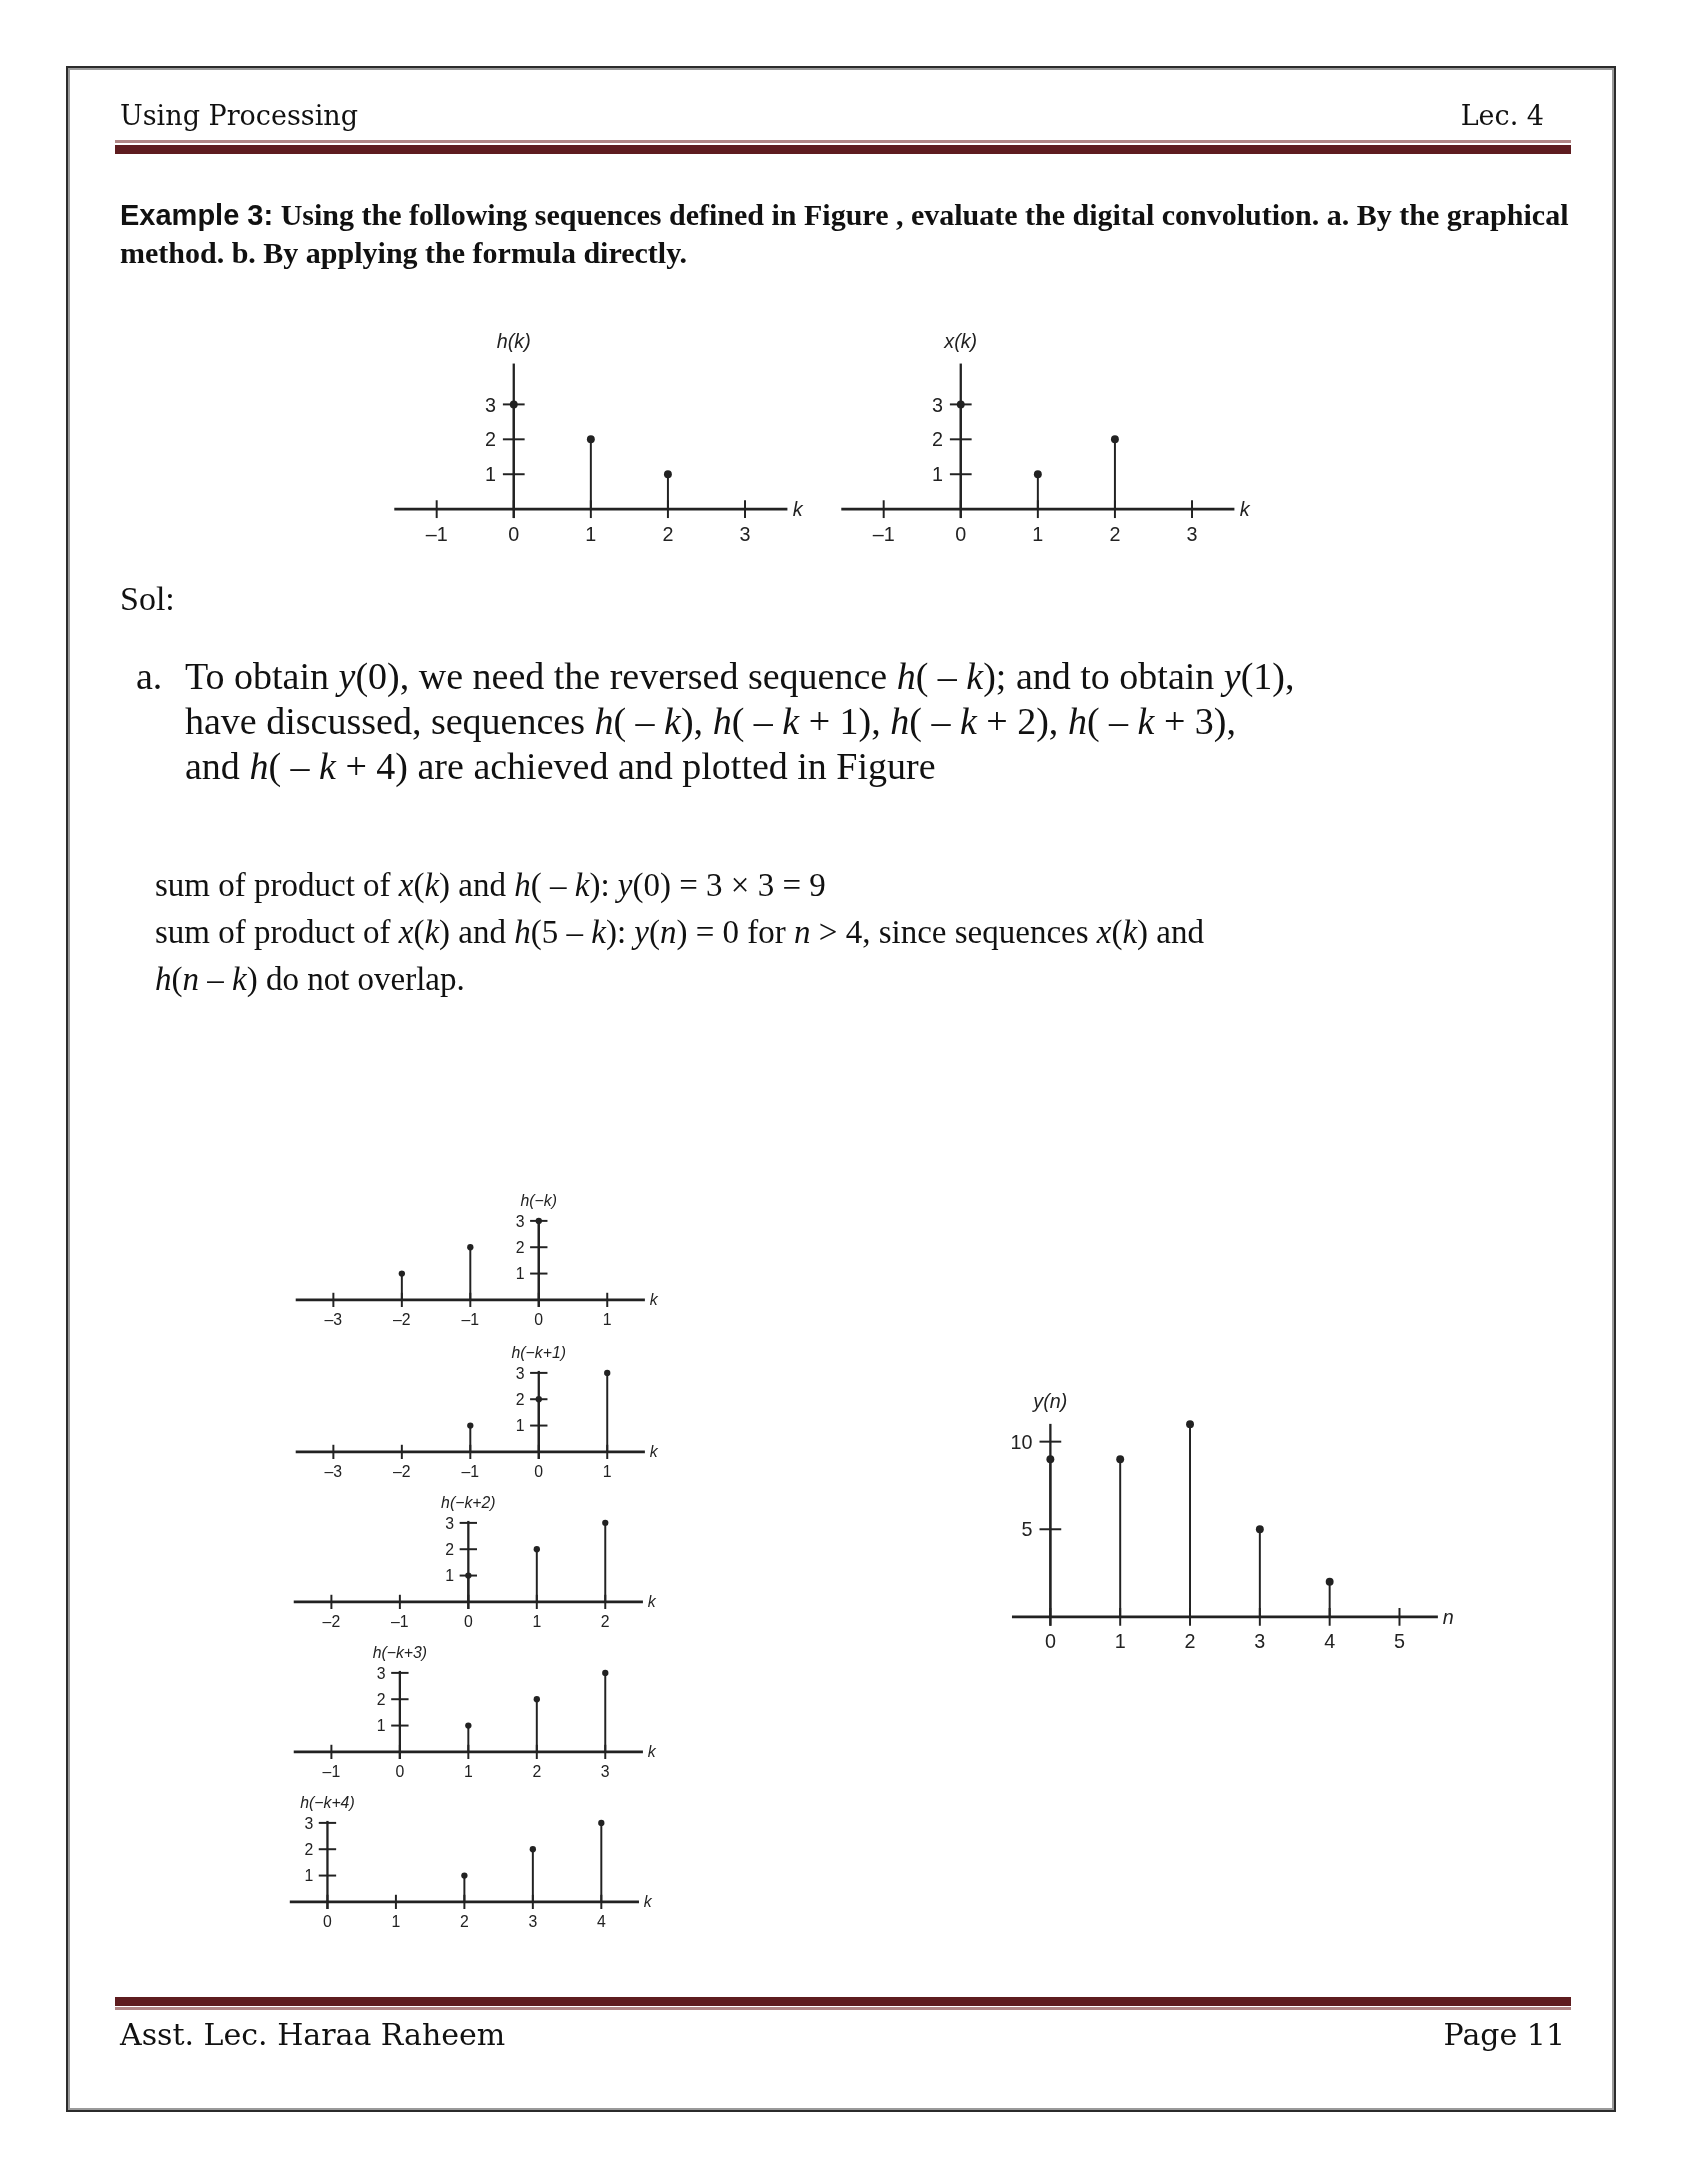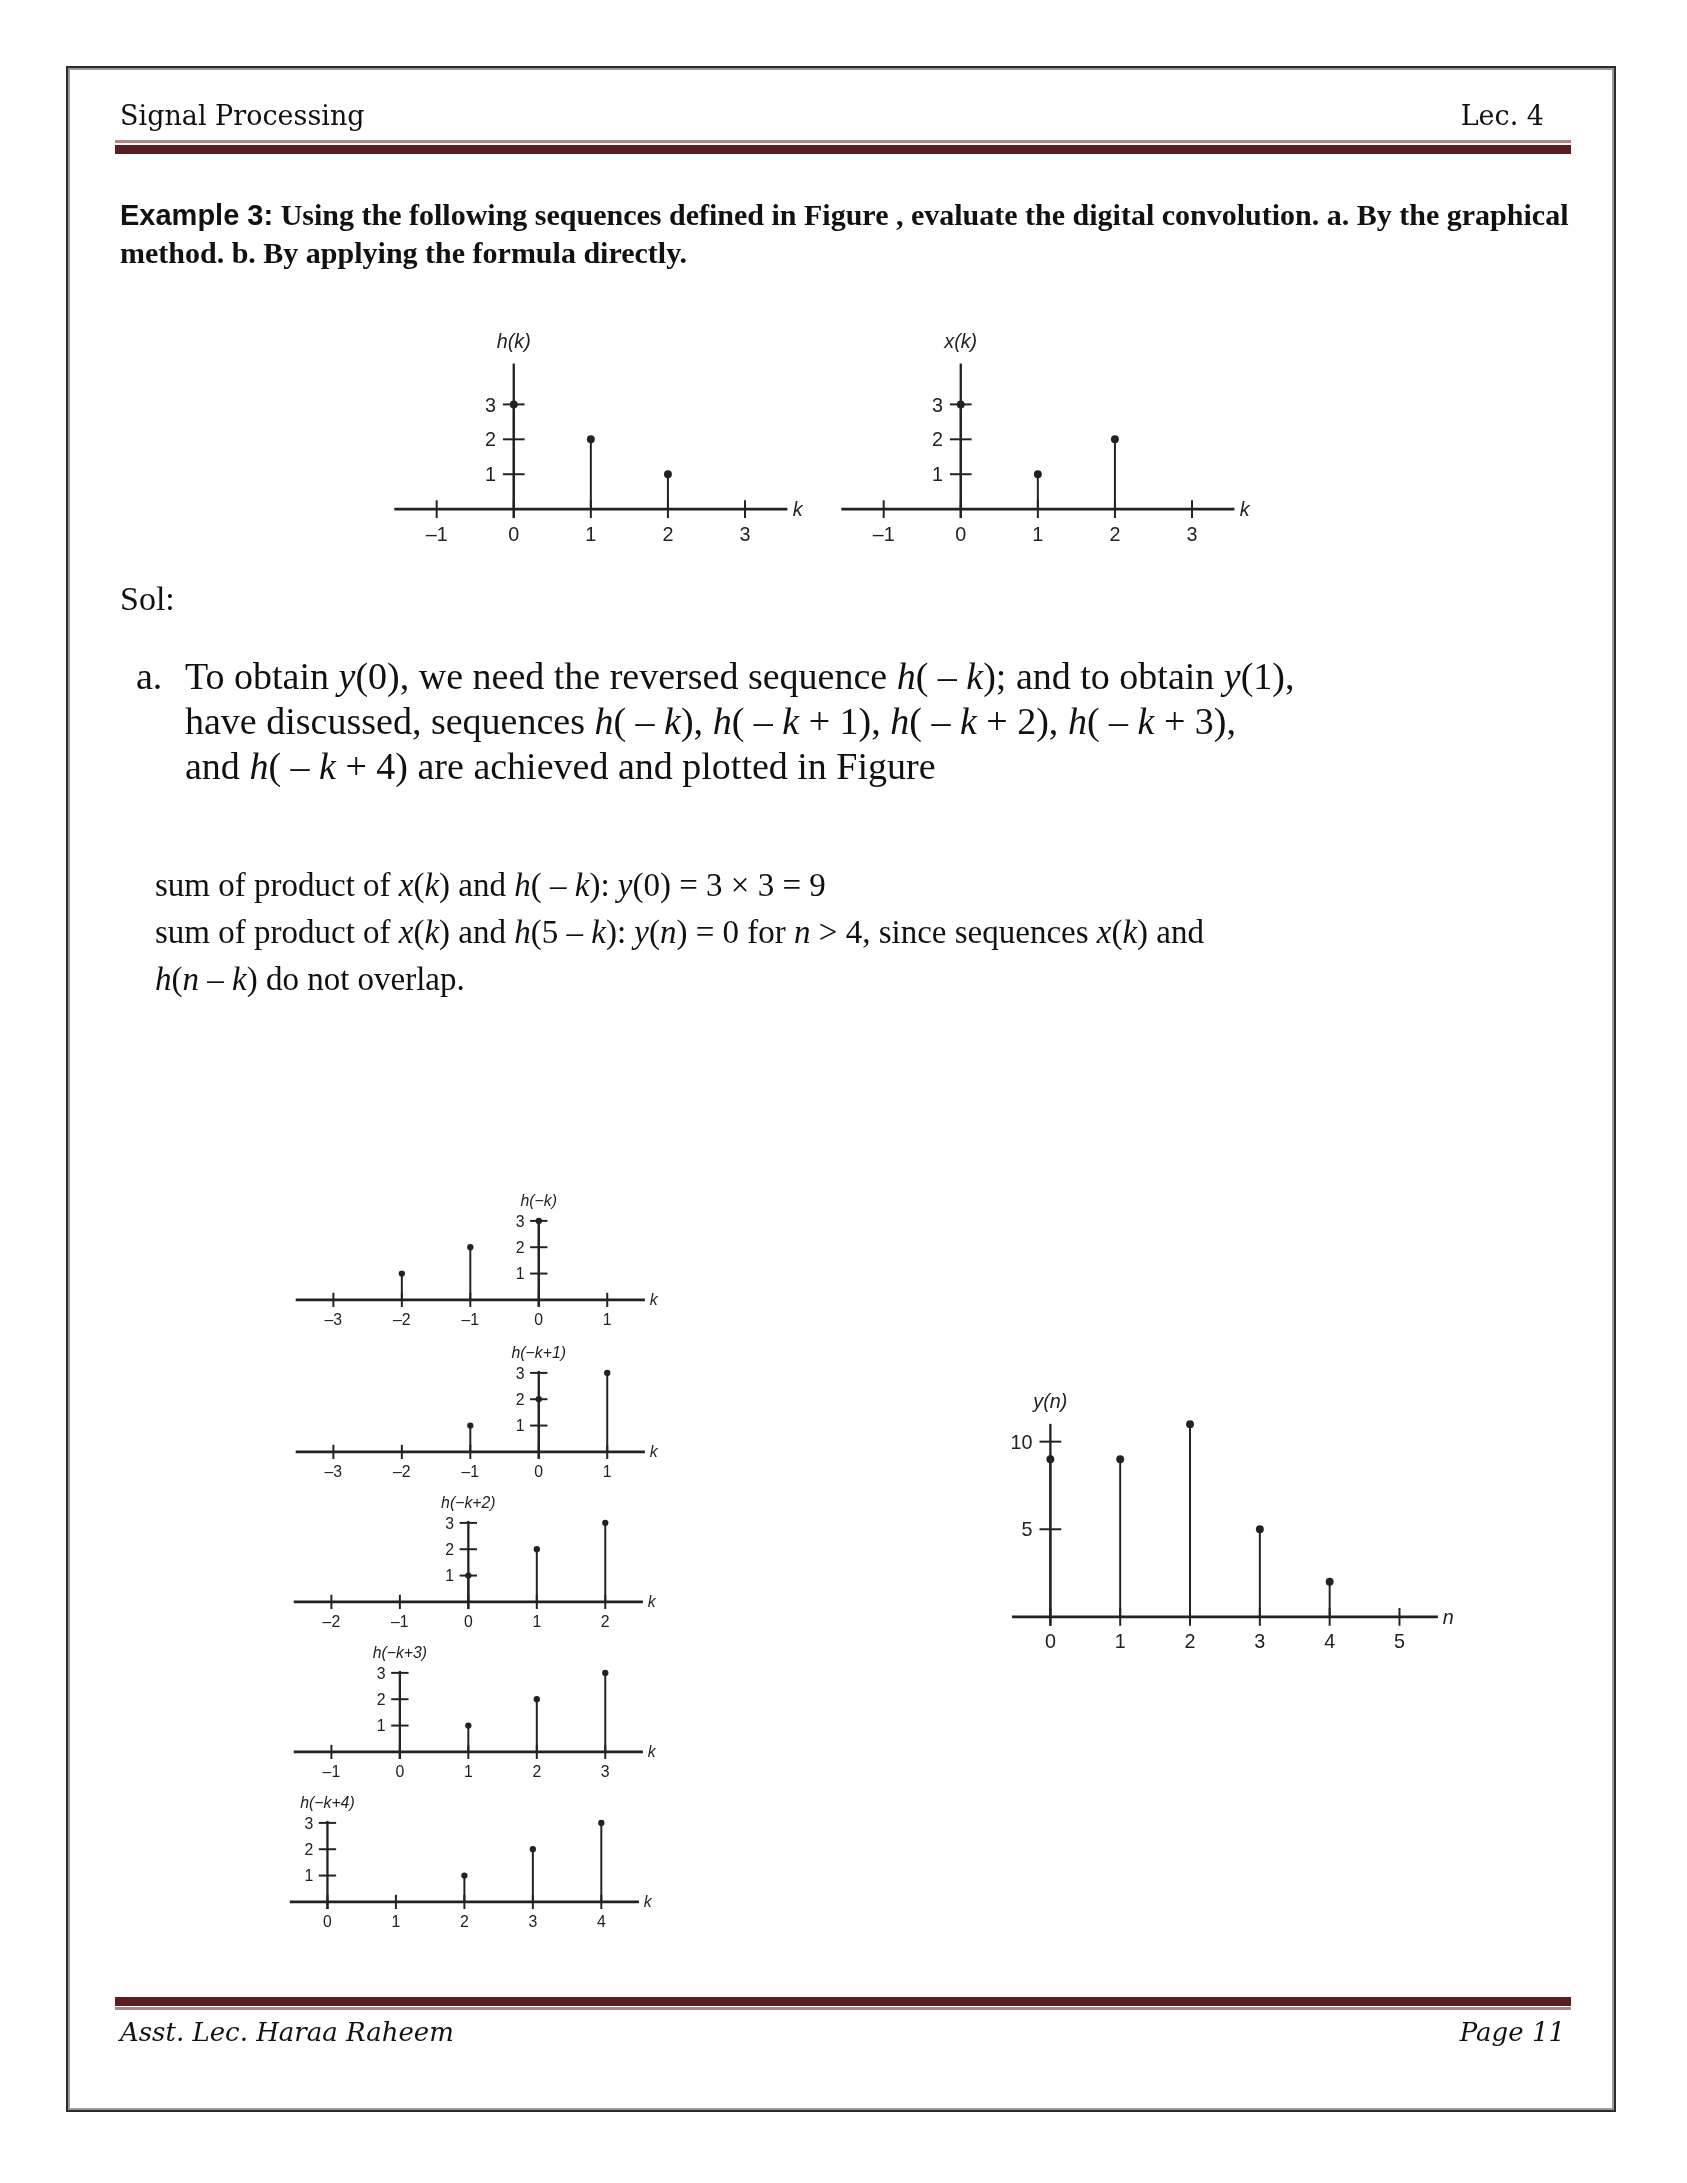--- a/index.html
+++ b/index.html
@@ -11,29 +11,29 @@
   .example { position: absolute; left: 120px; top: 196px; width: 1450px; font-family: "Liberation Serif", serif; font-weight: bold; font-size: 30px; line-height: 38px; }
   .example .ex-label { font-family: "Liberation Sans", sans-serif; font-weight: bold; font-size: 29px; margin-top: 46px; }
   .sol { position: absolute; left: 120px; top: 580px; font-size: 34px; }
   .para { position: absolute; left: 136px; top: 654px; font-size: 38px; line-height: 45px; width: 1318px; }
   .para .lbl { display: inline-block; width: 49px; }
   .para .indent { padding-left: 49px; }
   .sumlines { position: absolute; left: 155px; top: 862px; font-size: 33px; line-height: 47px; width: 1318px; }
   .sumlines i, .para i { font-style: italic; }
   .fig { position: absolute; }
   .fig svg { display: block; }
-  .ftr-text { position: absolute; top: 2017px; font-family: "DejaVu Serif", serif; font-size: 26px; color: #111; font-style: italic; }
+  .ftr-text { position: absolute; top: 2017px; font-family: "DejaVu Serif", serif; font-size: 30px; color: #111; }
   svg text { font-family: "Liberation Sans", sans-serif; fill: #222; }
 </style>
 </head>
 <body>
 
 <div class="page-border"></div>
 
-<div class="hdr-text" style="left:120px;">Signal Processing</div>
+<div class="hdr-text" style="left:120px;">Using Processing</div>
 <div class="hdr-text" style="right:143px;">Lec. 4</div>
 <div class="rule-thin" style="top:140px;"></div>
 <div class="rule-thick" style="top:145px;"></div>
 
 <div class="example"><span class="ex-label">Example 3:</span><span> Using the following sequences defined in Figure , evaluate the digital convolution. a. By the graphical method. b. By applying the formula directly.</span></div>
 
 <div class="fig" style="left:382px; top:316px;">
   <svg width="448" height="244" viewBox="0 0 680 370">
       <line x1="18.64999999999999" y1="293" x2="615.35" y2="293" stroke="#222" stroke-width="4"></line>
       <text x="623.54" y="303.5" font-size="30" font-style="italic">k</text>

